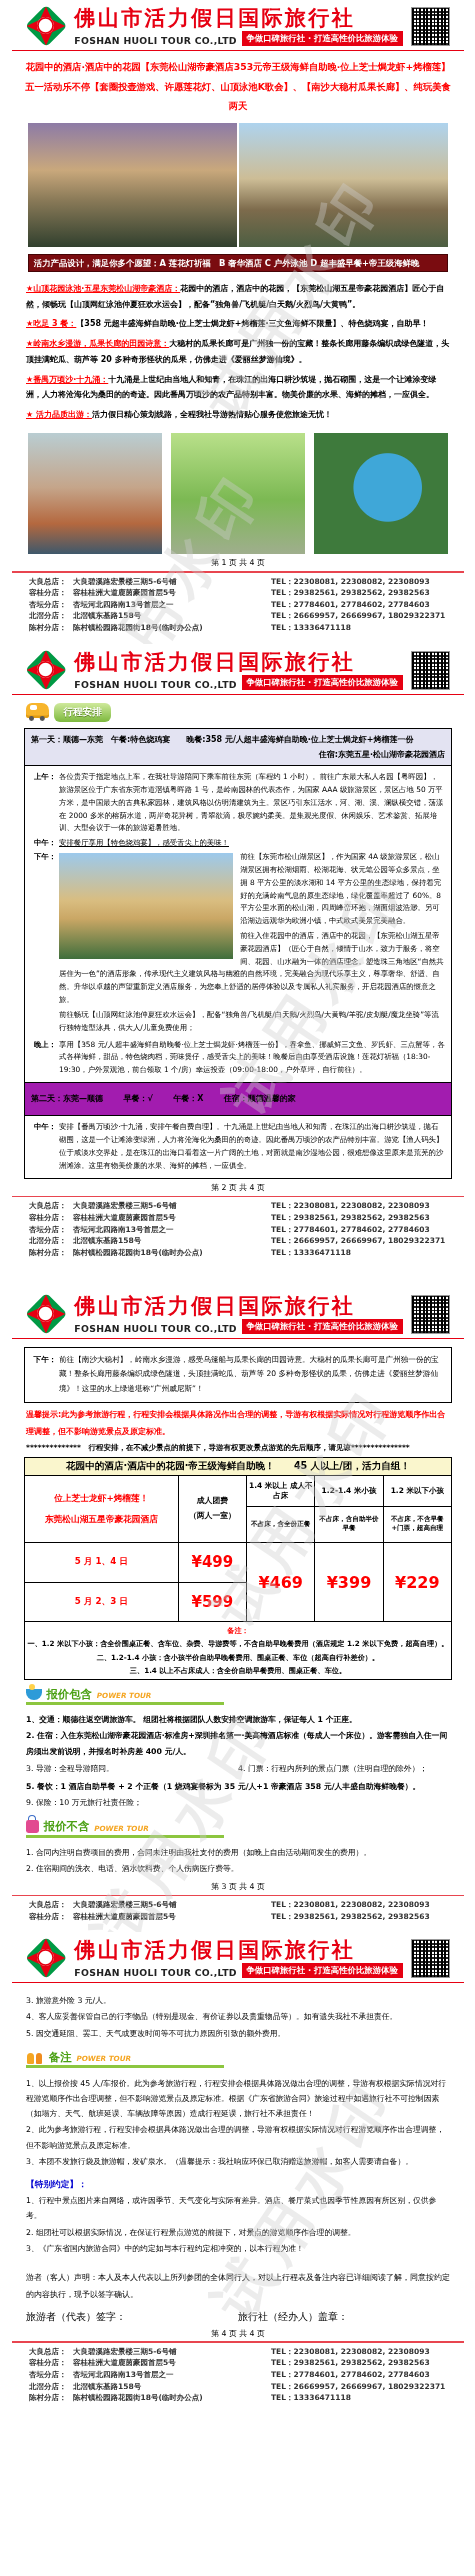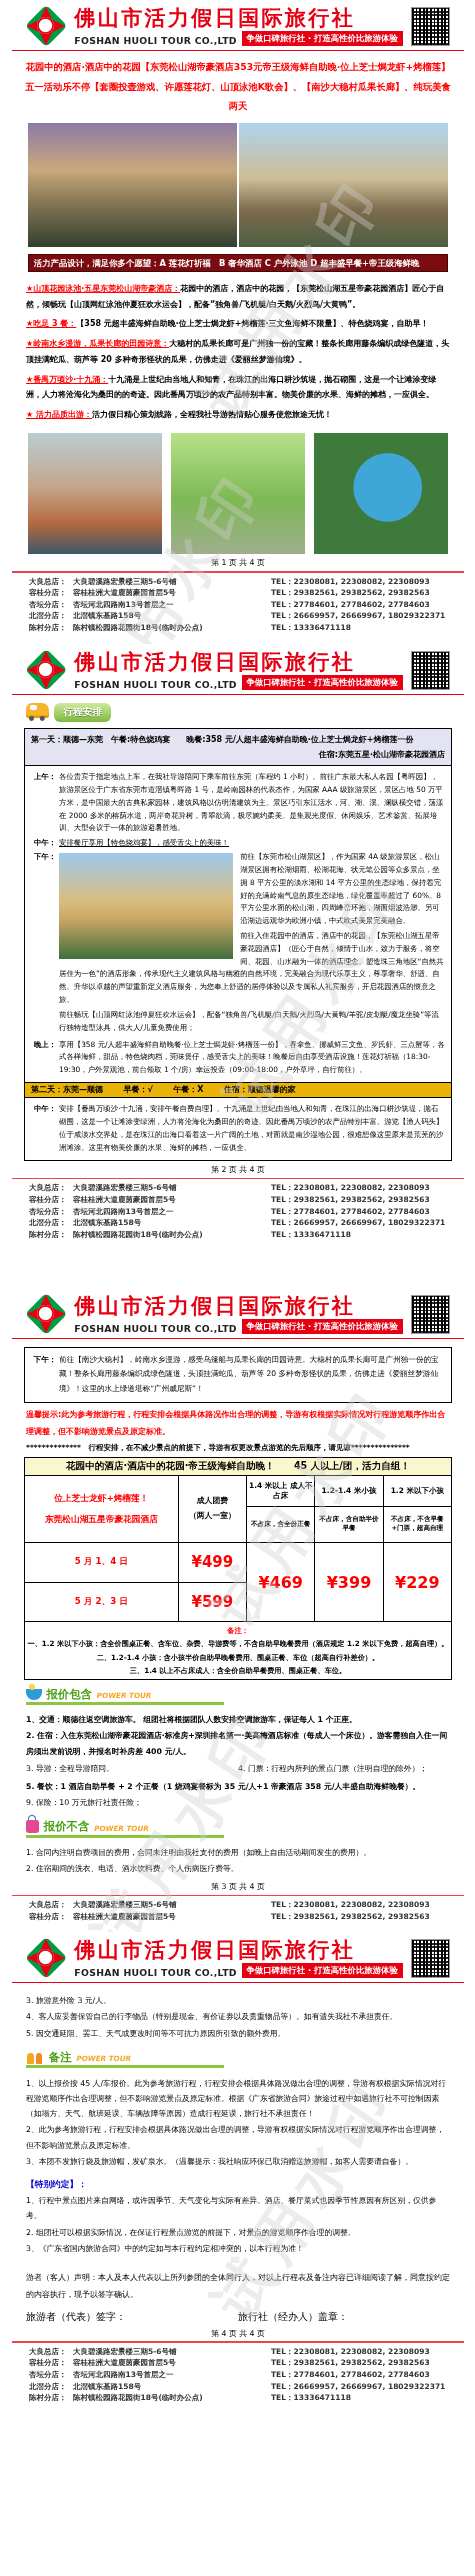--- a/index.html
+++ b/index.html
@@ -80,21 +80,21 @@
   .people-icon{width:18px;height:13px;position:relative;}
   .people-icon::before,.people-icon::after{content:"";position:absolute;bottom:0;width:6.6px;height:10.8px;
       background:#f5a623;border-radius:3.6px 3.6px 1.2px 1.2px;}
   .people-icon::before{left:1.2px;}
   .people-icon::after{left:9.6px;background:#f08c1e;}
 
   
   .itbl{margin:2.4px 24px 0 24px;border:1.2px solid #000;font-size:7.4px;line-height:1.72;}
   .it-hdr{background:#e3e3f2;border-bottom:1.2px solid #000;padding:3px 6px;font-weight:bold;font-size:8px;line-height:1.9;}
   .it-hdr .l2{text-align:right;}
-  .it-hdr2{background:#eab308;border-top:1.2px solid #000;border-bottom:1.2px solid #000;padding:0 6px;
+  .it-hdr2{background:#a21caf;border-top:1.2px solid #000;border-bottom:1.2px solid #000;padding:9px 6px;
       font-weight:bold;font-size:8px;display:flex;gap:20.4px;}
   .it-body{padding:3.6px 6px;}
   .it-row{display:flex;margin:1.8px 0;}
   .it-label{flex:0 0 28px;font-weight:bold;text-align:center;}
   .it-text{flex:1;}
   .it-text p{margin:0 0 2.4px 0;}
   .ph-hday{float:left;width:174px;height:106px;margin:1.8px 7.2px 2.4px 0;
       background:linear-gradient(180deg,#9cc9ec 0%,#d9bd80 45%,#caa765 62%,#3f6e3c 100%);}
   .ul{ text-decoration:underline;}
 

